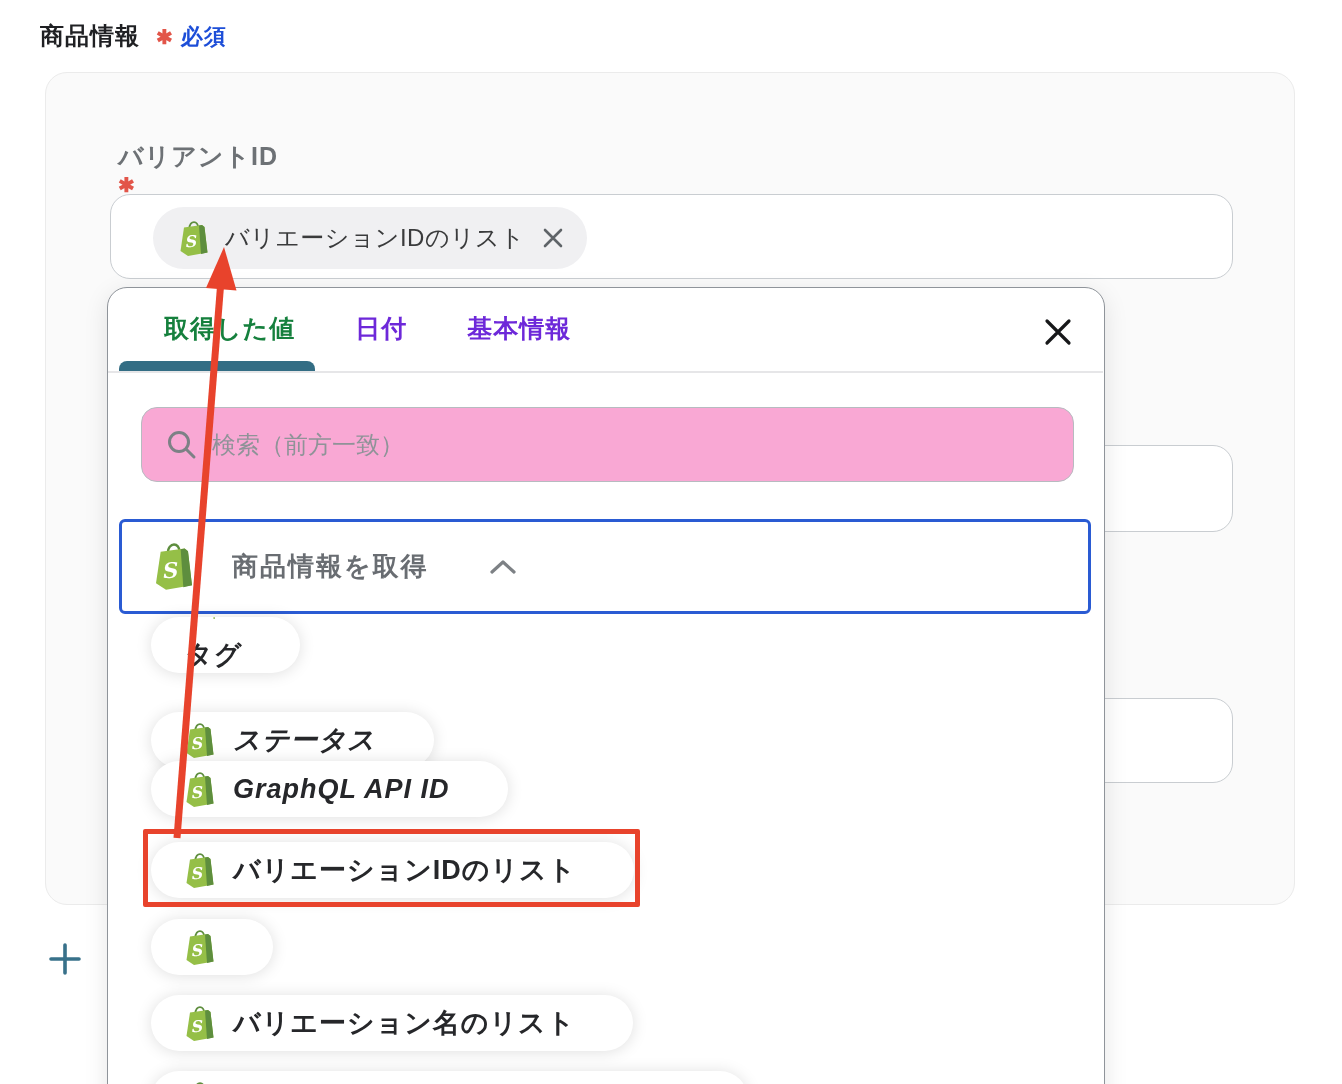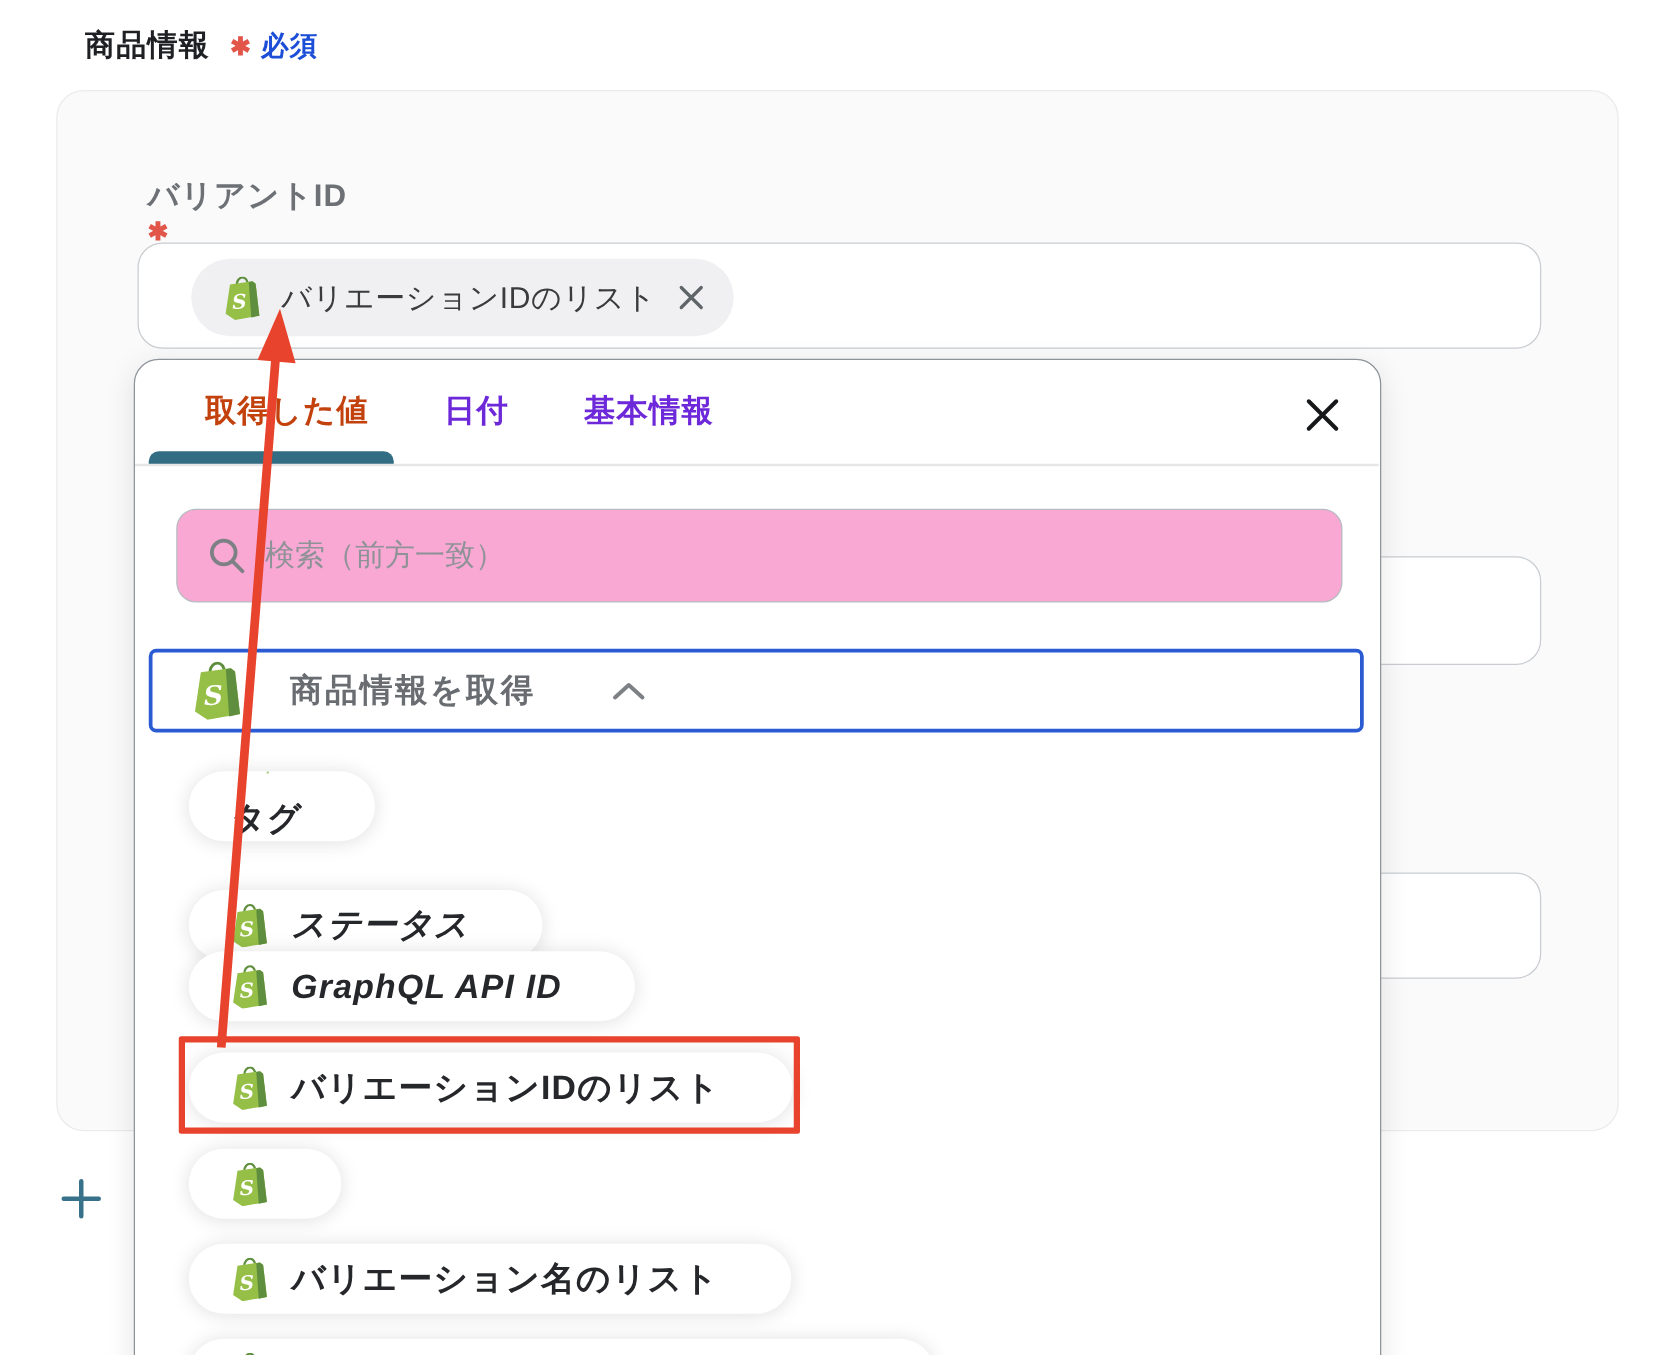--- a/index.html
+++ b/index.html
@@ -5,21 +5,21 @@
   html,body{margin:0;padding:0;}
   body{
     width:1342px;height:1084px;position:relative;overflow:hidden;
     background:#ffffff;font-family:"Liberation Sans",sans-serif;
     -webkit-font-smoothing:antialiased;
   }
   .abs{position:absolute;}
 
   
   .page-title-row{left:40px;top:20px;display:flex;align-items:baseline;gap:8px;z-index:2;}
-  .page-title{font-size:24px;font-weight:700;color:#1f2023;letter-spacing:1px;margin-left:28px;}
+  .page-title{font-size:24px;font-weight:700;color:#1f2023;letter-spacing:1px;}
   .req-star{font-size:20px;color:#e25549;font-weight:700;margin-left:8px;}
   .req-label{font-size:22px;color:#1d4ed8;font-weight:700;letter-spacing:1px;}
 
   
   .card{
     left:45px;top:72px;width:1250px;height:833px;background:#fafafa;
     border:1px solid #ebebeb;border-radius:22px;z-index:1;box-sizing:border-box;
   }
   .field-label-row{left:110px;top:140px;display:flex;align-items:baseline;z-index:2;flex-direction:column;}
   .field-label{font-size:25px;font-weight:600;color:#6d7175;letter-spacing:1px;}
@@ -44,37 +44,37 @@
   .plus-btn{left:48px;top:942px;z-index:2;cursor:pointer;}
 
   
   .modal{
     left:107px;top:287px;width:998px;height:900px;background:#ffffff;
     border:1.5px solid #8f949a;border-radius:20px 20px 0 0;z-index:5;
     box-sizing:border-box;box-shadow:0 6px 24px rgba(0,0,0,0.10);
   }
   .tabs{left:56px;top:24px;display:flex;gap:60px;}
   .tab{font-size:25px;font-weight:600;color:#6d28d9;letter-spacing:1px;cursor:pointer;white-space:nowrap;}
-  .tab.active{color:#c2410c;font-weight:700;}
+  .tab.active{color:#15803d;font-weight:700;}
   .tab-indicator{left:11px;top:73px;width:196px;height:11px;background:#336d84;border-radius:8px 8px 0 0;}
   .tabs-divider{left:0;top:83px;width:995px;height:1.5px;background:#e6e6e8;}
   .close-btn{left:928px;top:22px;width:44px;height:44px;display:flex;align-items:center;justify-content:center;cursor:pointer;}
 
   .search{
     left:33px;top:119px;width:933px;height:75px;border:1.5px solid #b7bbc0;border-radius:16px;
     display:flex;align-items:center;padding:0 20px 0 24px;gap:12px;box-sizing:border-box;background:#f9a8d4;
   }
   .search input{
     border:none;outline:none;flex:1;font-size:24px;color:#3c3d3f;background:transparent;
     font-family:"Liberation Sans",sans-serif;
   }
   .search input::placeholder{color:#8f9398;}
 
   .group-box{
-    left:11px;top:231px;width:972px;height:67px;border:3px solid #2a5bd3;border-radius:6px;
+    left:11px;top:231px;width:972px;height:95px;border:3px solid #2a5bd3;border-radius:6px;
     background:#ffffff;display:flex;align-items:center;padding:0 0 0 32px;gap:38px;
     box-sizing:border-box;cursor:pointer;
   }
   .group-label{font-size:26px;font-weight:700;color:#696d72;letter-spacing:2px;}
   .group-chevron{margin-left:22px;display:flex;align-items:center;}
 
   
   .pill{
     position:absolute;left:43px;height:56px;background:#ffffff;border-radius:28px;
     box-shadow:0 1px 16px rgba(0,0,0,0.13);display:inline-flex;align-items:center;

